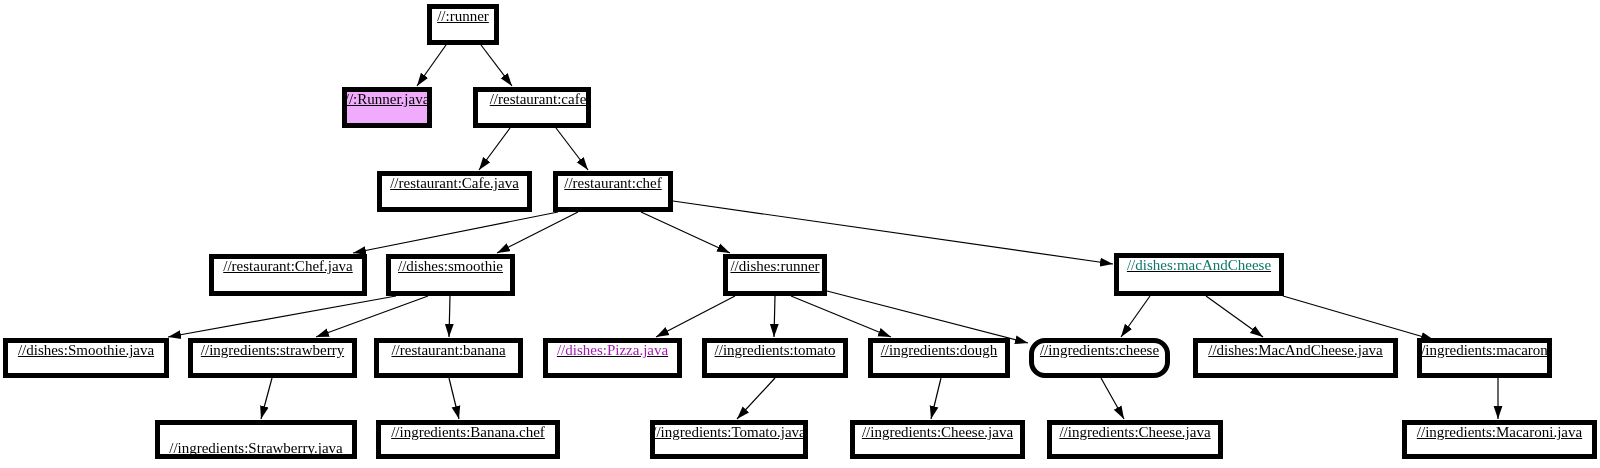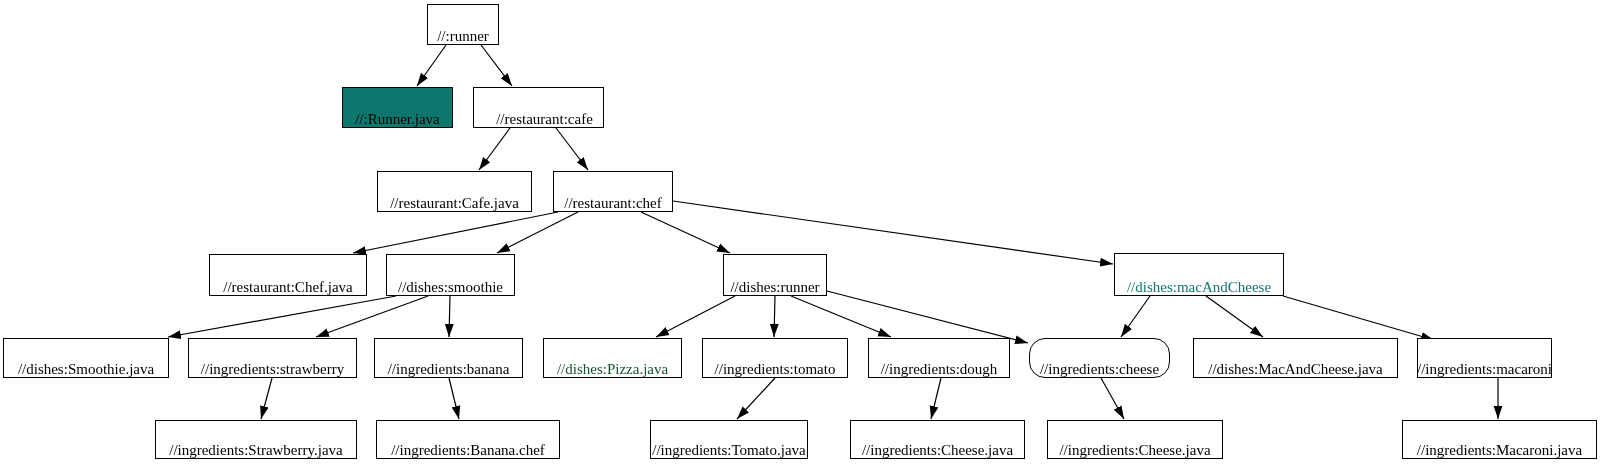--- a/index.html
+++ b/index.html
@@ -18,26 +18,27 @@
   #edge-layer {
     position: absolute;
     left: 0;
     top: 0;
     width: 1600px;
     height: 468px;
   }
   .node {
     position: absolute;
     box-sizing: border-box;
-    border: 1px solid #f97316;
+    border: 5px solid #f97316;
     background: #ffffff;
     display: flex;
-    align-items: flex-end;
+    align-items: flex-start;
     justify-content: center;
     white-space: nowrap;
+    text-decoration: underline;
   }
   .node .label {
     font-size: 15px;
     color: #000000;
     line-height: 1;
     padding: 0 2px;
   }
 </style>
 </head>
 <body>
@@ -73,24 +74,24 @@
         <line x1="775" y1="378" x2="737" y2="419" stroke="#000000" stroke-width="1.2" marker-end="url(#arrowhead)"></line>
         <line x1="941" y1="378" x2="931" y2="419" stroke="#000000" stroke-width="1.2" marker-end="url(#arrowhead)"></line>
         <line x1="1101" y1="378" x2="1124" y2="419" stroke="#000000" stroke-width="1.2" marker-end="url(#arrowhead)"></line>
         <line x1="1498" y1="378" x2="1498" y2="419" stroke="#000000" stroke-width="1.2" marker-end="url(#arrowhead)"></line>
       </g>
   </svg>
   <div id="node-layer">
       <div class="node" style="left: 427px; top: 4px; width: 72px; height: 41px; border-color: rgb(0, 0, 0); background: rgb(255, 255, 255);">
         <span class="label" style="color: rgb(0, 0, 0);">//:runner</span>
       </div>
-      <div class="node" style="left: 342px; top: 87px; width: 111px; height: 41px; border-color: rgb(0, 0, 0); background: #0f766e;">
+      <div class="node" style="left: 342px; top: 87px; width: 90px; height: 41px; border-color: rgb(0, 0, 0); background: #f0abfc;">
         <span class="label" style="color: rgb(0, 0, 0);">//:Runner.java</span>
       </div>
-      <div class="node" style="left: 473px; top: 87px; width: 131px; height: 41px; border-color: rgb(0, 0, 0); background: rgb(255, 255, 255); padding-left: 12px;">
+      <div class="node" style="left: 473px; top: 87px; width: 118px; height: 41px; border-color: rgb(0, 0, 0); background: rgb(255, 255, 255); padding-left: 12px;">
         <span class="label" style="color: rgb(0, 0, 0);">//restaurant:cafe</span>
       </div>
       <div class="node" style="left: 377px; top: 171px; width: 155px; height: 41px; border-color: rgb(0, 0, 0); background: rgb(255, 255, 255);">
         <span class="label" style="color: rgb(0, 0, 0);">//restaurant:Cafe.java</span>
       </div>
       <div class="node" style="left: 553px; top: 171px; width: 120px; height: 41px; border-color: rgb(0, 0, 0); background: rgb(255, 255, 255);">
         <span class="label" style="color: rgb(0, 0, 0);">//restaurant:chef</span>
       </div>
       <div class="node" style="left: 209px; top: 254px; width: 158px; height: 42px; border-color: rgb(0, 0, 0); background: rgb(255, 255, 255);">
         <span class="label" style="color: rgb(0, 0, 0);">//restaurant:Chef.java</span>
@@ -104,24 +105,24 @@
       <div class="node" style="left: 1114px; top: 253px; width: 170px; height: 43px; border-color: rgb(0, 0, 0); background: rgb(255, 255, 255);">
         <span class="label" style="color: #0f766e;">//dishes:macAndCheese</span>
       </div>
       <div class="node" style="left: 3px; top: 338px; width: 166px; height: 40px; border-color: rgb(0, 0, 0); background: rgb(255, 255, 255);">
         <span class="label" style="color: rgb(0, 0, 0);">//dishes:Smoothie.java</span>
       </div>
       <div class="node" style="left: 188px; top: 338px; width: 169px; height: 40px; border-color: rgb(0, 0, 0); background: rgb(255, 255, 255);">
         <span class="label" style="color: rgb(0, 0, 0);">//ingredients:strawberry</span>
       </div>
       <div class="node" style="left: 374px; top: 338px; width: 149px; height: 40px; border-color: rgb(0, 0, 0); background: rgb(255, 255, 255);">
-        <span class="label" style="color: rgb(0, 0, 0);">//ingredients:banana</span>
+        <span class="label" style="color: rgb(0, 0, 0);">//restaurant:banana</span>
       </div>
       <div class="node" style="left: 543px; top: 338px; width: 139px; height: 40px; border-color: rgb(0, 0, 0); background: rgb(255, 255, 255);">
-        <span class="label" style="color: #14532d;">//dishes:Pizza.java</span>
+        <span class="label" style="color: #a21caf;">//dishes:Pizza.java</span>
       </div>
       <div class="node" style="left: 702px; top: 338px; width: 146px; height: 40px; border-color: rgb(0, 0, 0); background: rgb(255, 255, 255);">
         <span class="label" style="color: rgb(0, 0, 0);">//ingredients:tomato</span>
       </div>
       <div class="node" style="left: 868px; top: 338px; width: 142px; height: 40px; border-color: rgb(0, 0, 0); background: rgb(255, 255, 255);">
         <span class="label" style="color: rgb(0, 0, 0);">//ingredients:dough</span>
       </div>
       <div class="node" style="left: 1029px; top: 338px; width: 141px; height: 40px; border-color: rgb(0, 0, 0); background: rgb(255, 255, 255); border-radius: 16px;">
         <span class="label" style="color: rgb(0, 0, 0);">//ingredients:cheese</span>
       </div>

